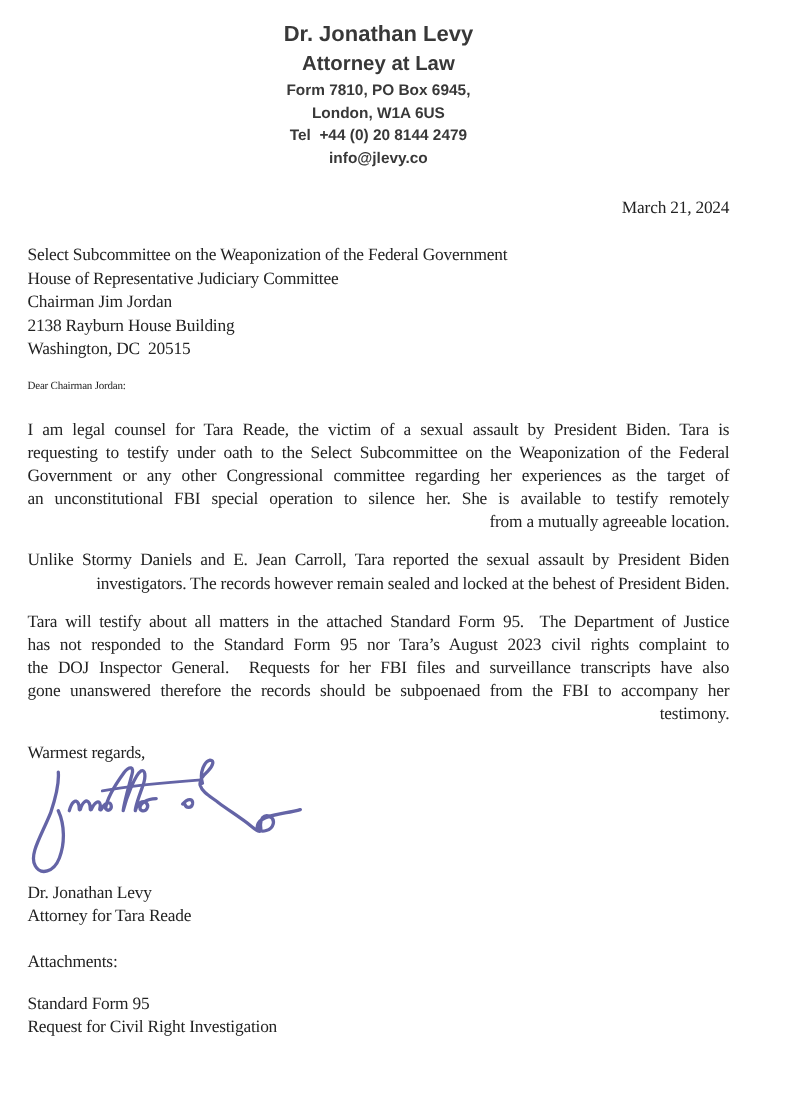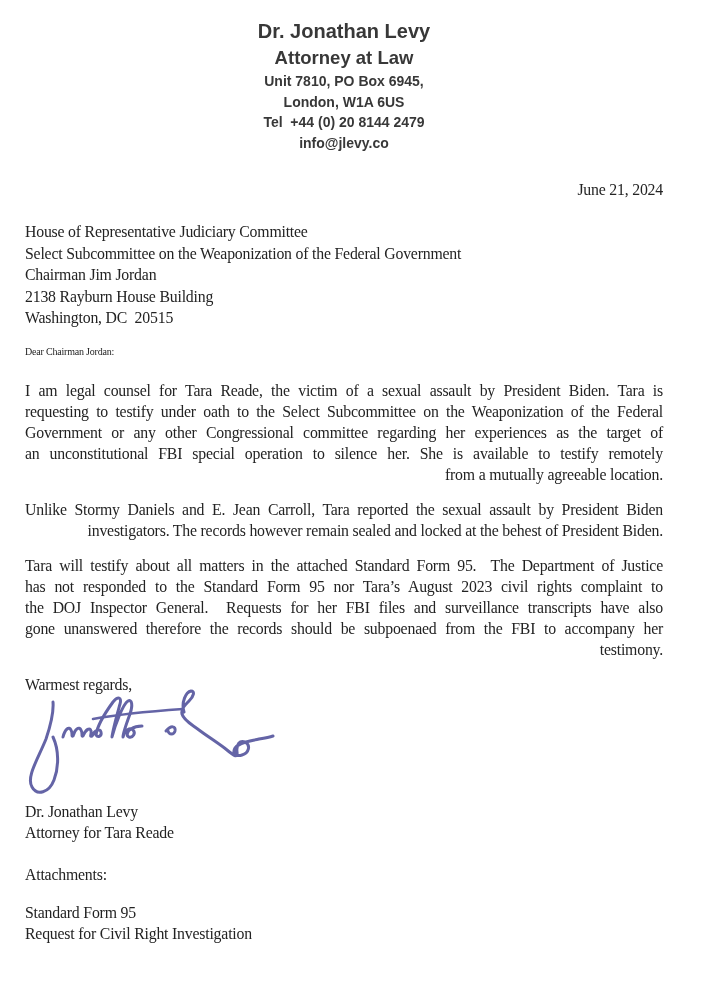--- a/index.html
+++ b/index.html
@@ -95,31 +95,31 @@
 </style>
 </head>
 <body>
 
 <div class="page">
   <div class="content">
 
     <header class="letterhead">
       <div class="lh-name">Dr. Jonathan Levy</div>
       <div class="lh-title">Attorney at Law</div>
-      <div class="lh-line">Unit 7810, PO Box 6945,</div>
+      <div class="lh-line">Form 7810, PO Box 6945,</div>
       <div class="lh-line">London, W1A 6US</div>
       <div class="lh-line">Tel&nbsp; +44 (0) 20 8144 2479</div>
       <div class="lh-line">info@jlevy.co</div>
     </header>
 
-    <div class="date">June 21, 2024</div>
+    <div class="date">March 21, 2024</div>
 
     <div class="recipient">
+      <div class="line">Select Subcommittee on the Weaponization of the Federal Government</div>
       <div class="line">House of Representative Judiciary Committee</div>
-      <div class="line">Select Subcommittee on the Weaponization of the Federal Government</div>
       <div class="line">Chairman Jim Jordan</div>
       <div class="line">2138 Rayburn House Building</div>
       <div class="line">Washington, DC&nbsp; 20515</div>
     </div>
 
     <div class="salutation">Dear Chairman Jordan:</div>
 
     <div class="paragraph first">
       <div class="jline">I am legal counsel for Tara Reade, the victim of a sexual assault by President Biden. Tara is</div>
       <div class="jline">requesting to testify under oath to the Select Subcommittee on the Weaponization of the Federal</div>

